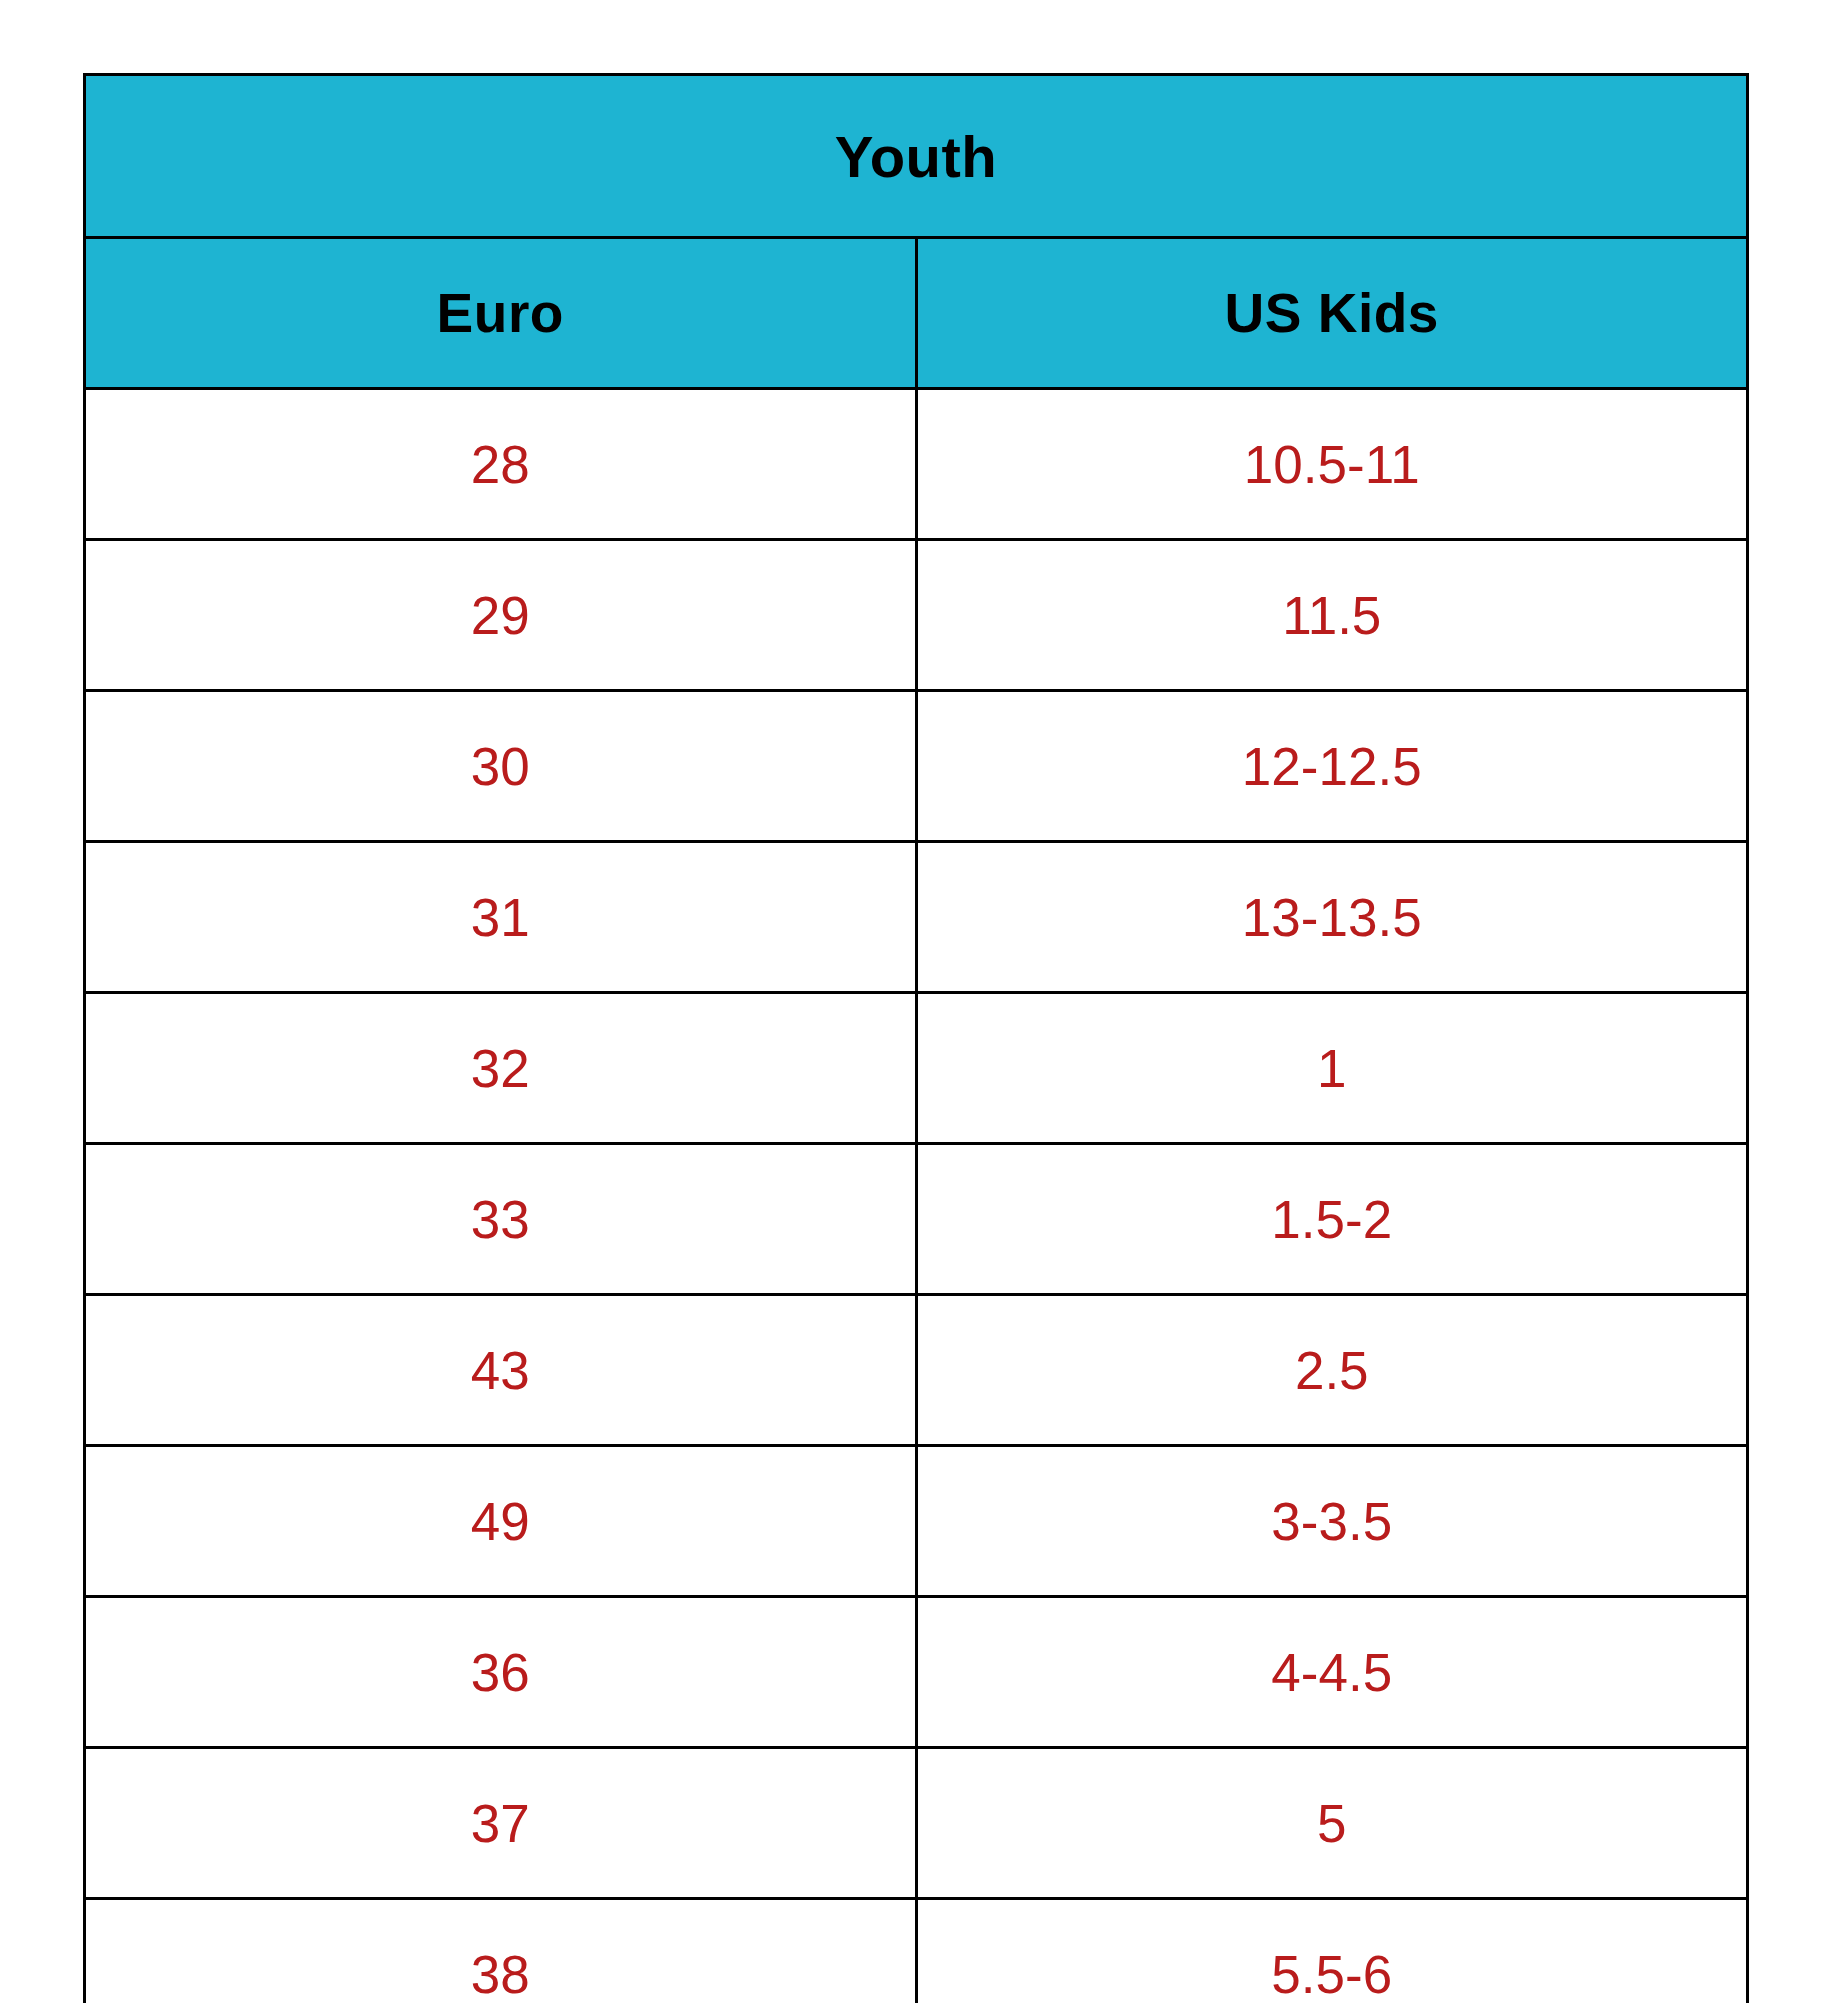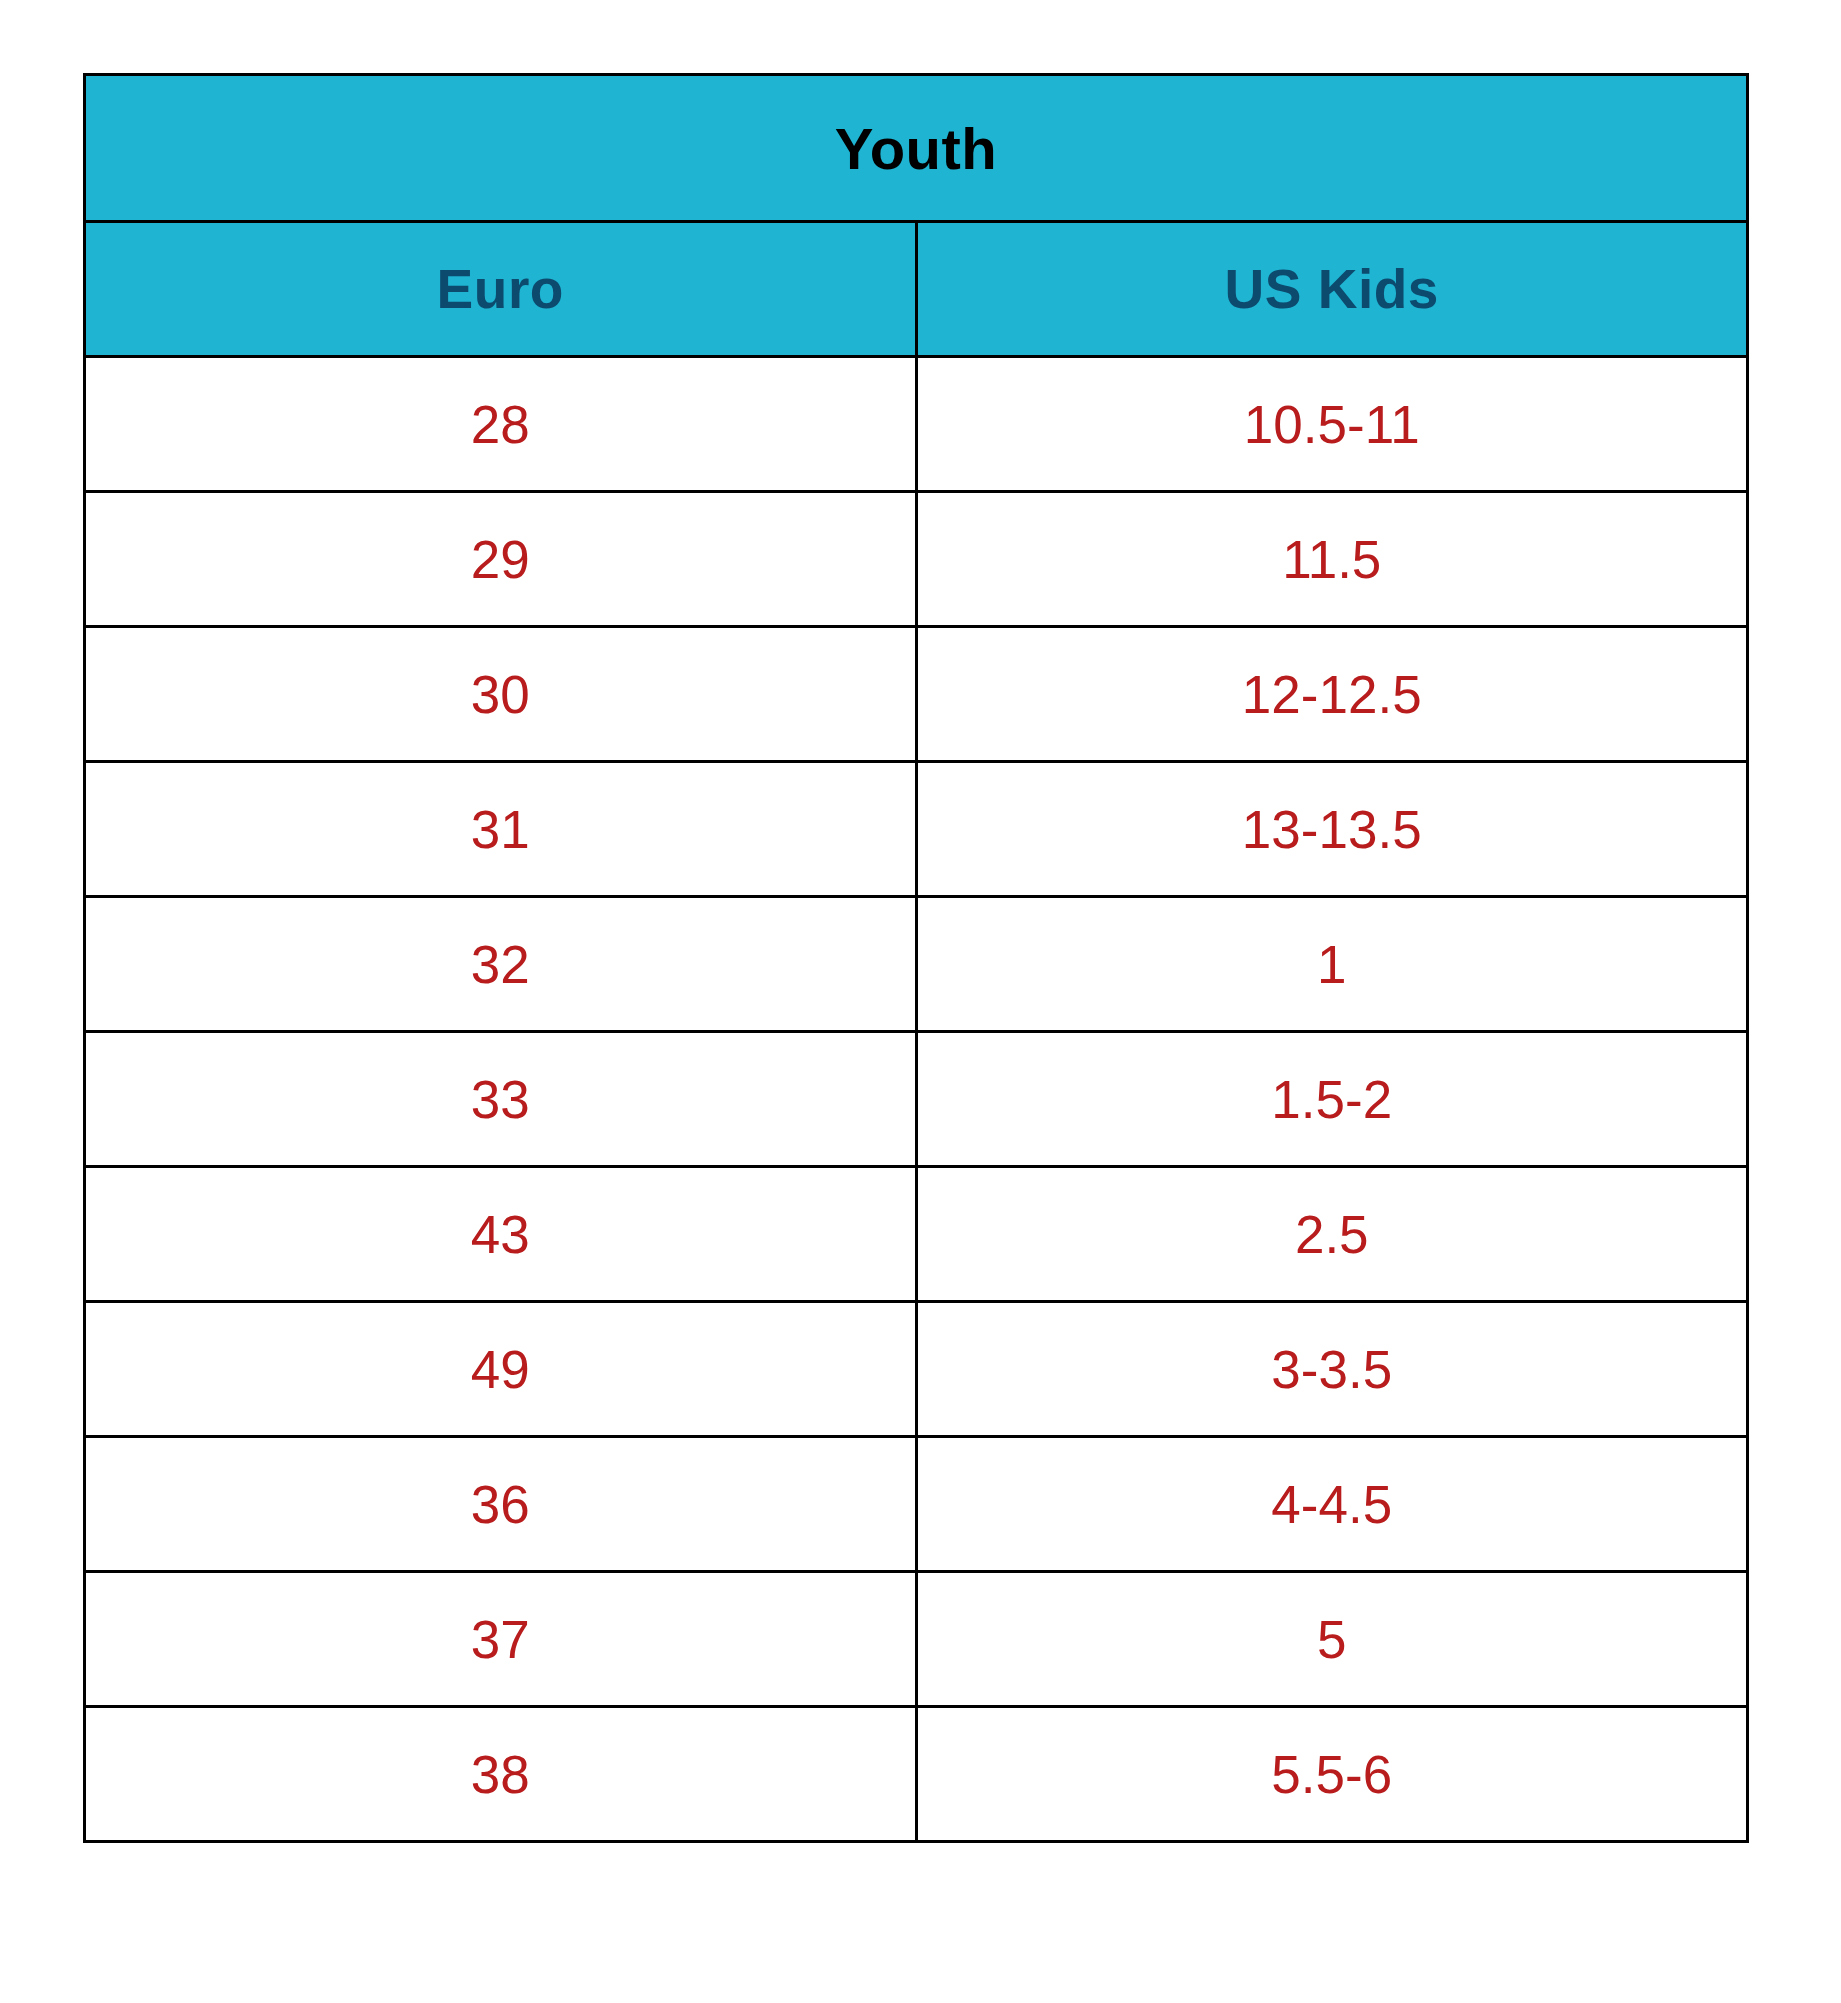--- a/index.html
+++ b/index.html
@@ -29,33 +29,33 @@
   table.size-table {
     width: 100%;
     border-collapse: collapse;
     table-layout: fixed;
   }
   table.size-table td,
   table.size-table th {
     border: 3.8px solid #000000;
     text-align: center;
     vertical-align: middle;
-    padding: 0;
+    padding: 8px;
   }
   .title-cell {
     background: #1eb4d2;
     color: #000000;
     font-size: 58px;
     font-weight: bold;
     height: 144px;
     letter-spacing: 0.5px;
   }
   .head-cell {
     background: #1eb4d2;
-    color: #0c4a6e;
+    color: #000000;
     font-size: 55px;
     font-weight: bold;
     height: 132px;
     letter-spacing: 0.5px;
   }
   .data-cell {
     background: #ffffff;
     color: #b91c1c;
     font-size: 53px;
     font-weight: normal;

